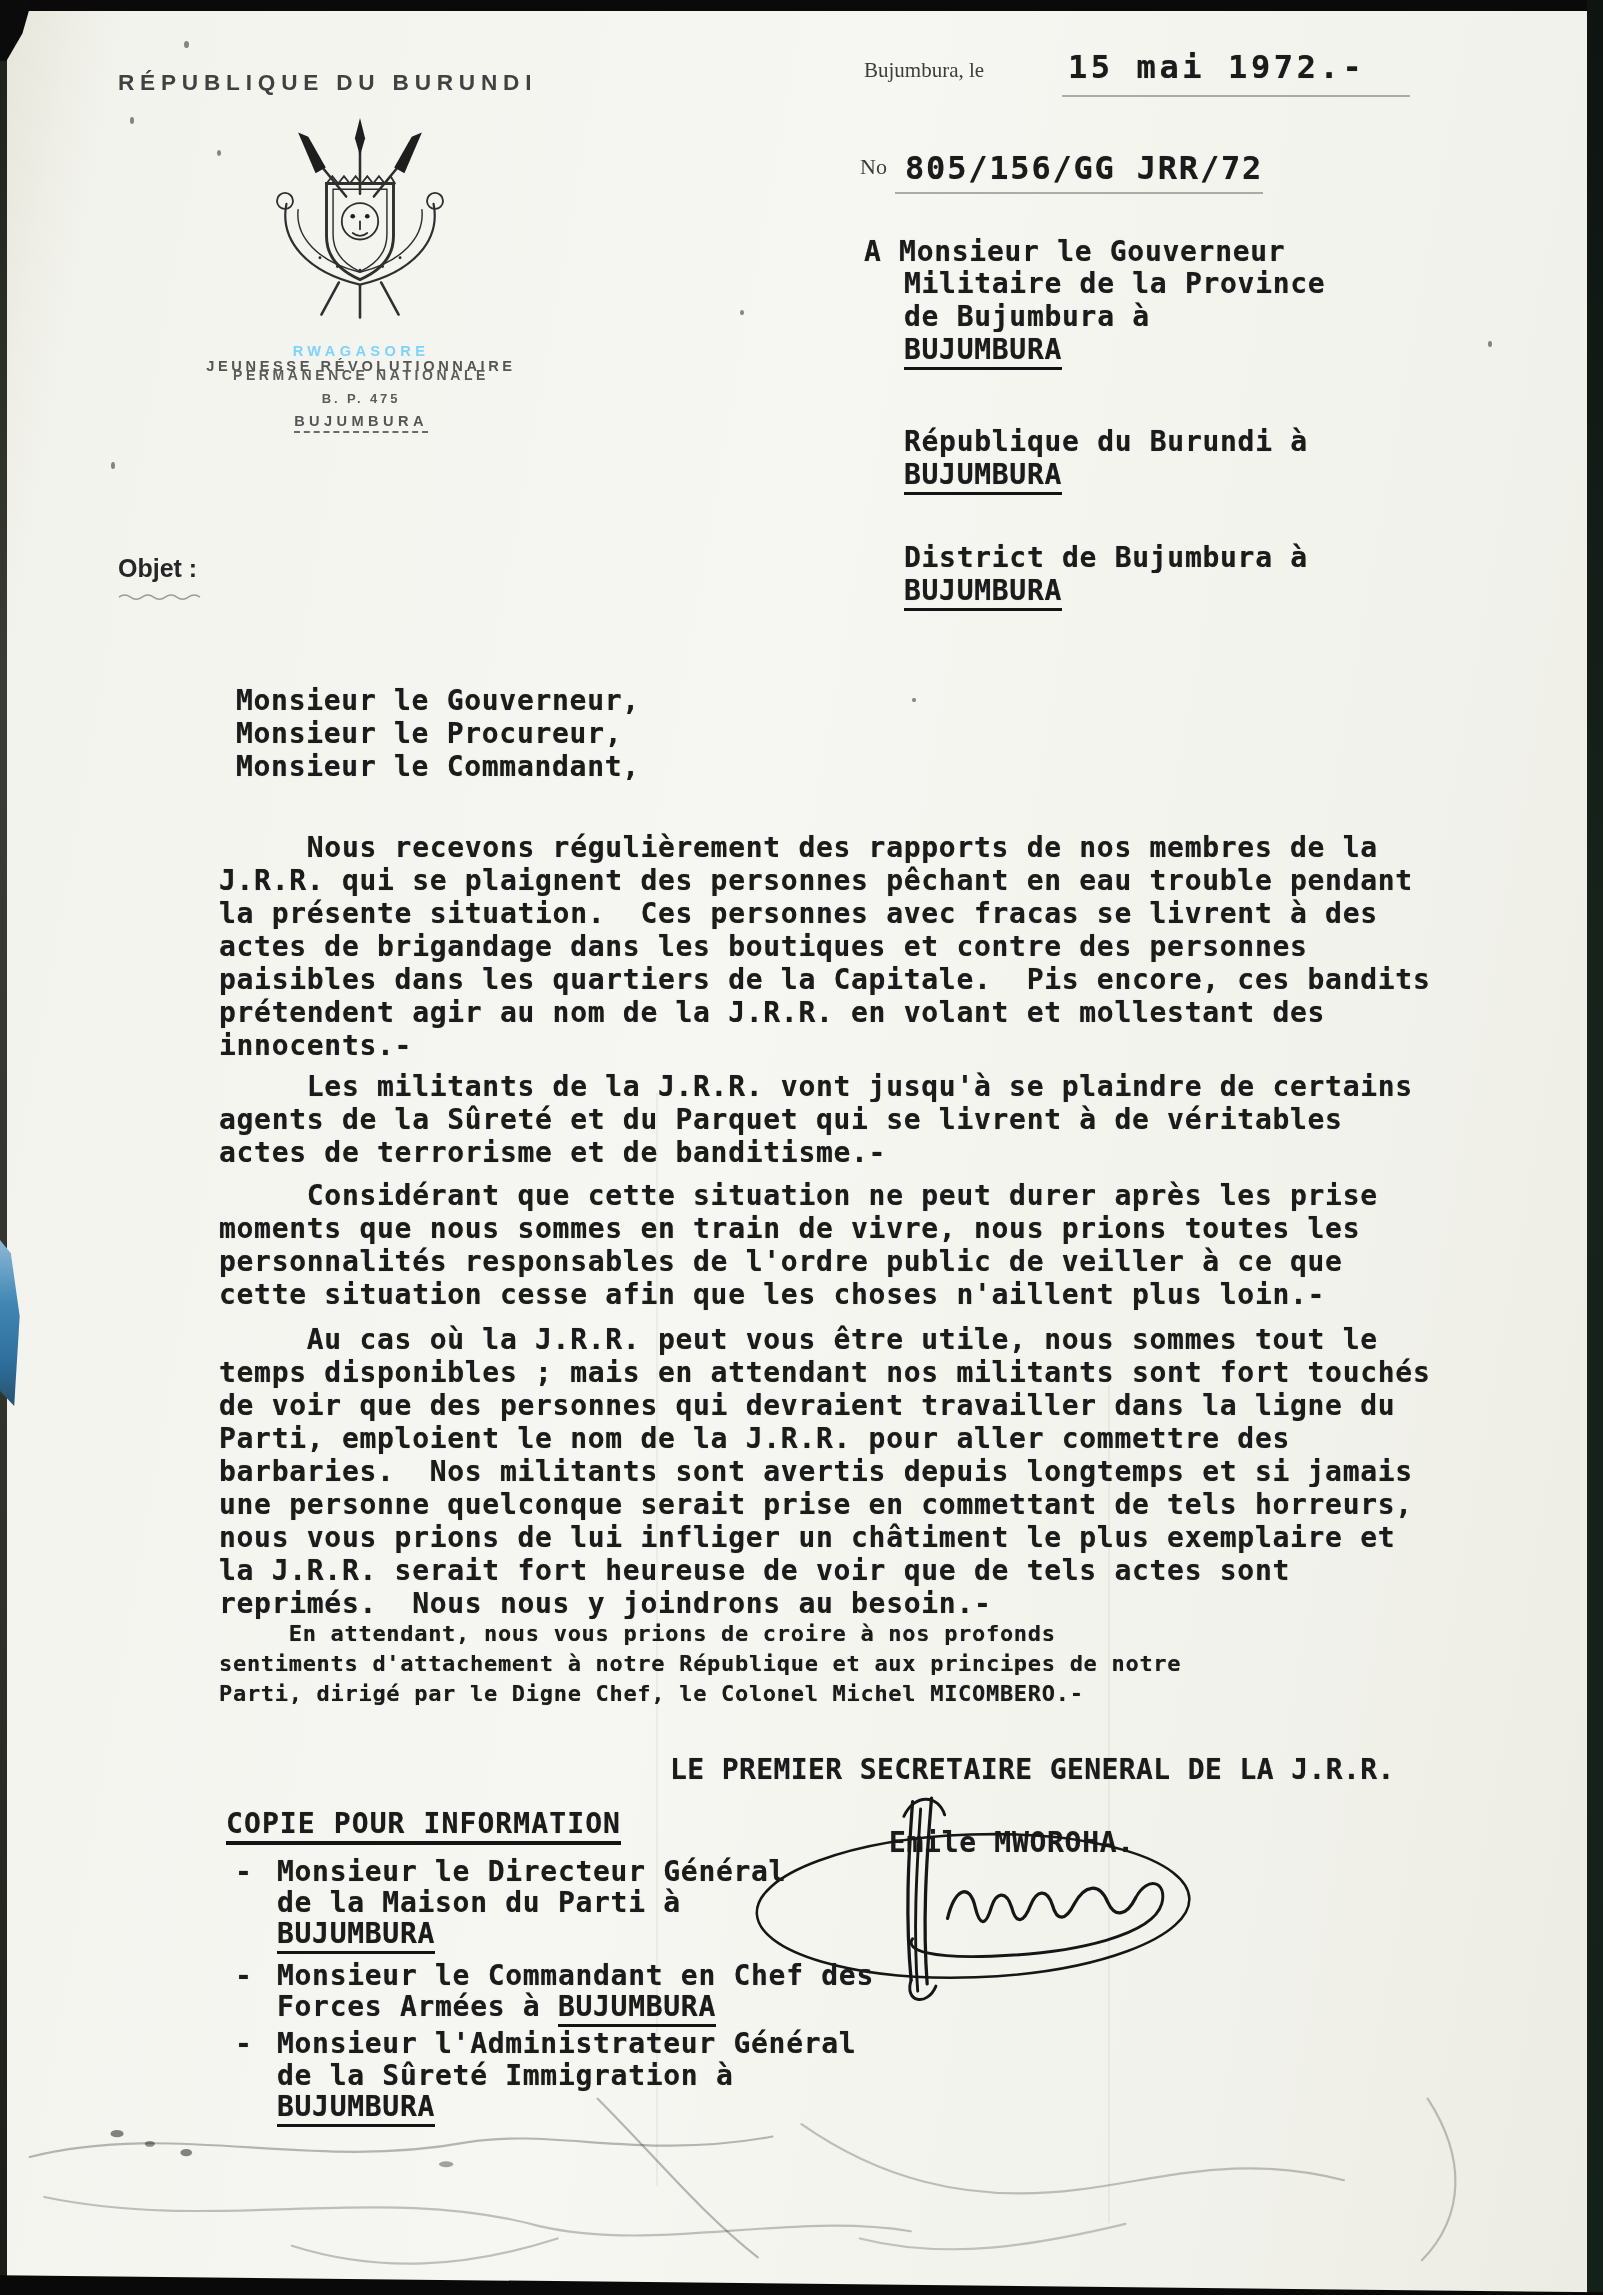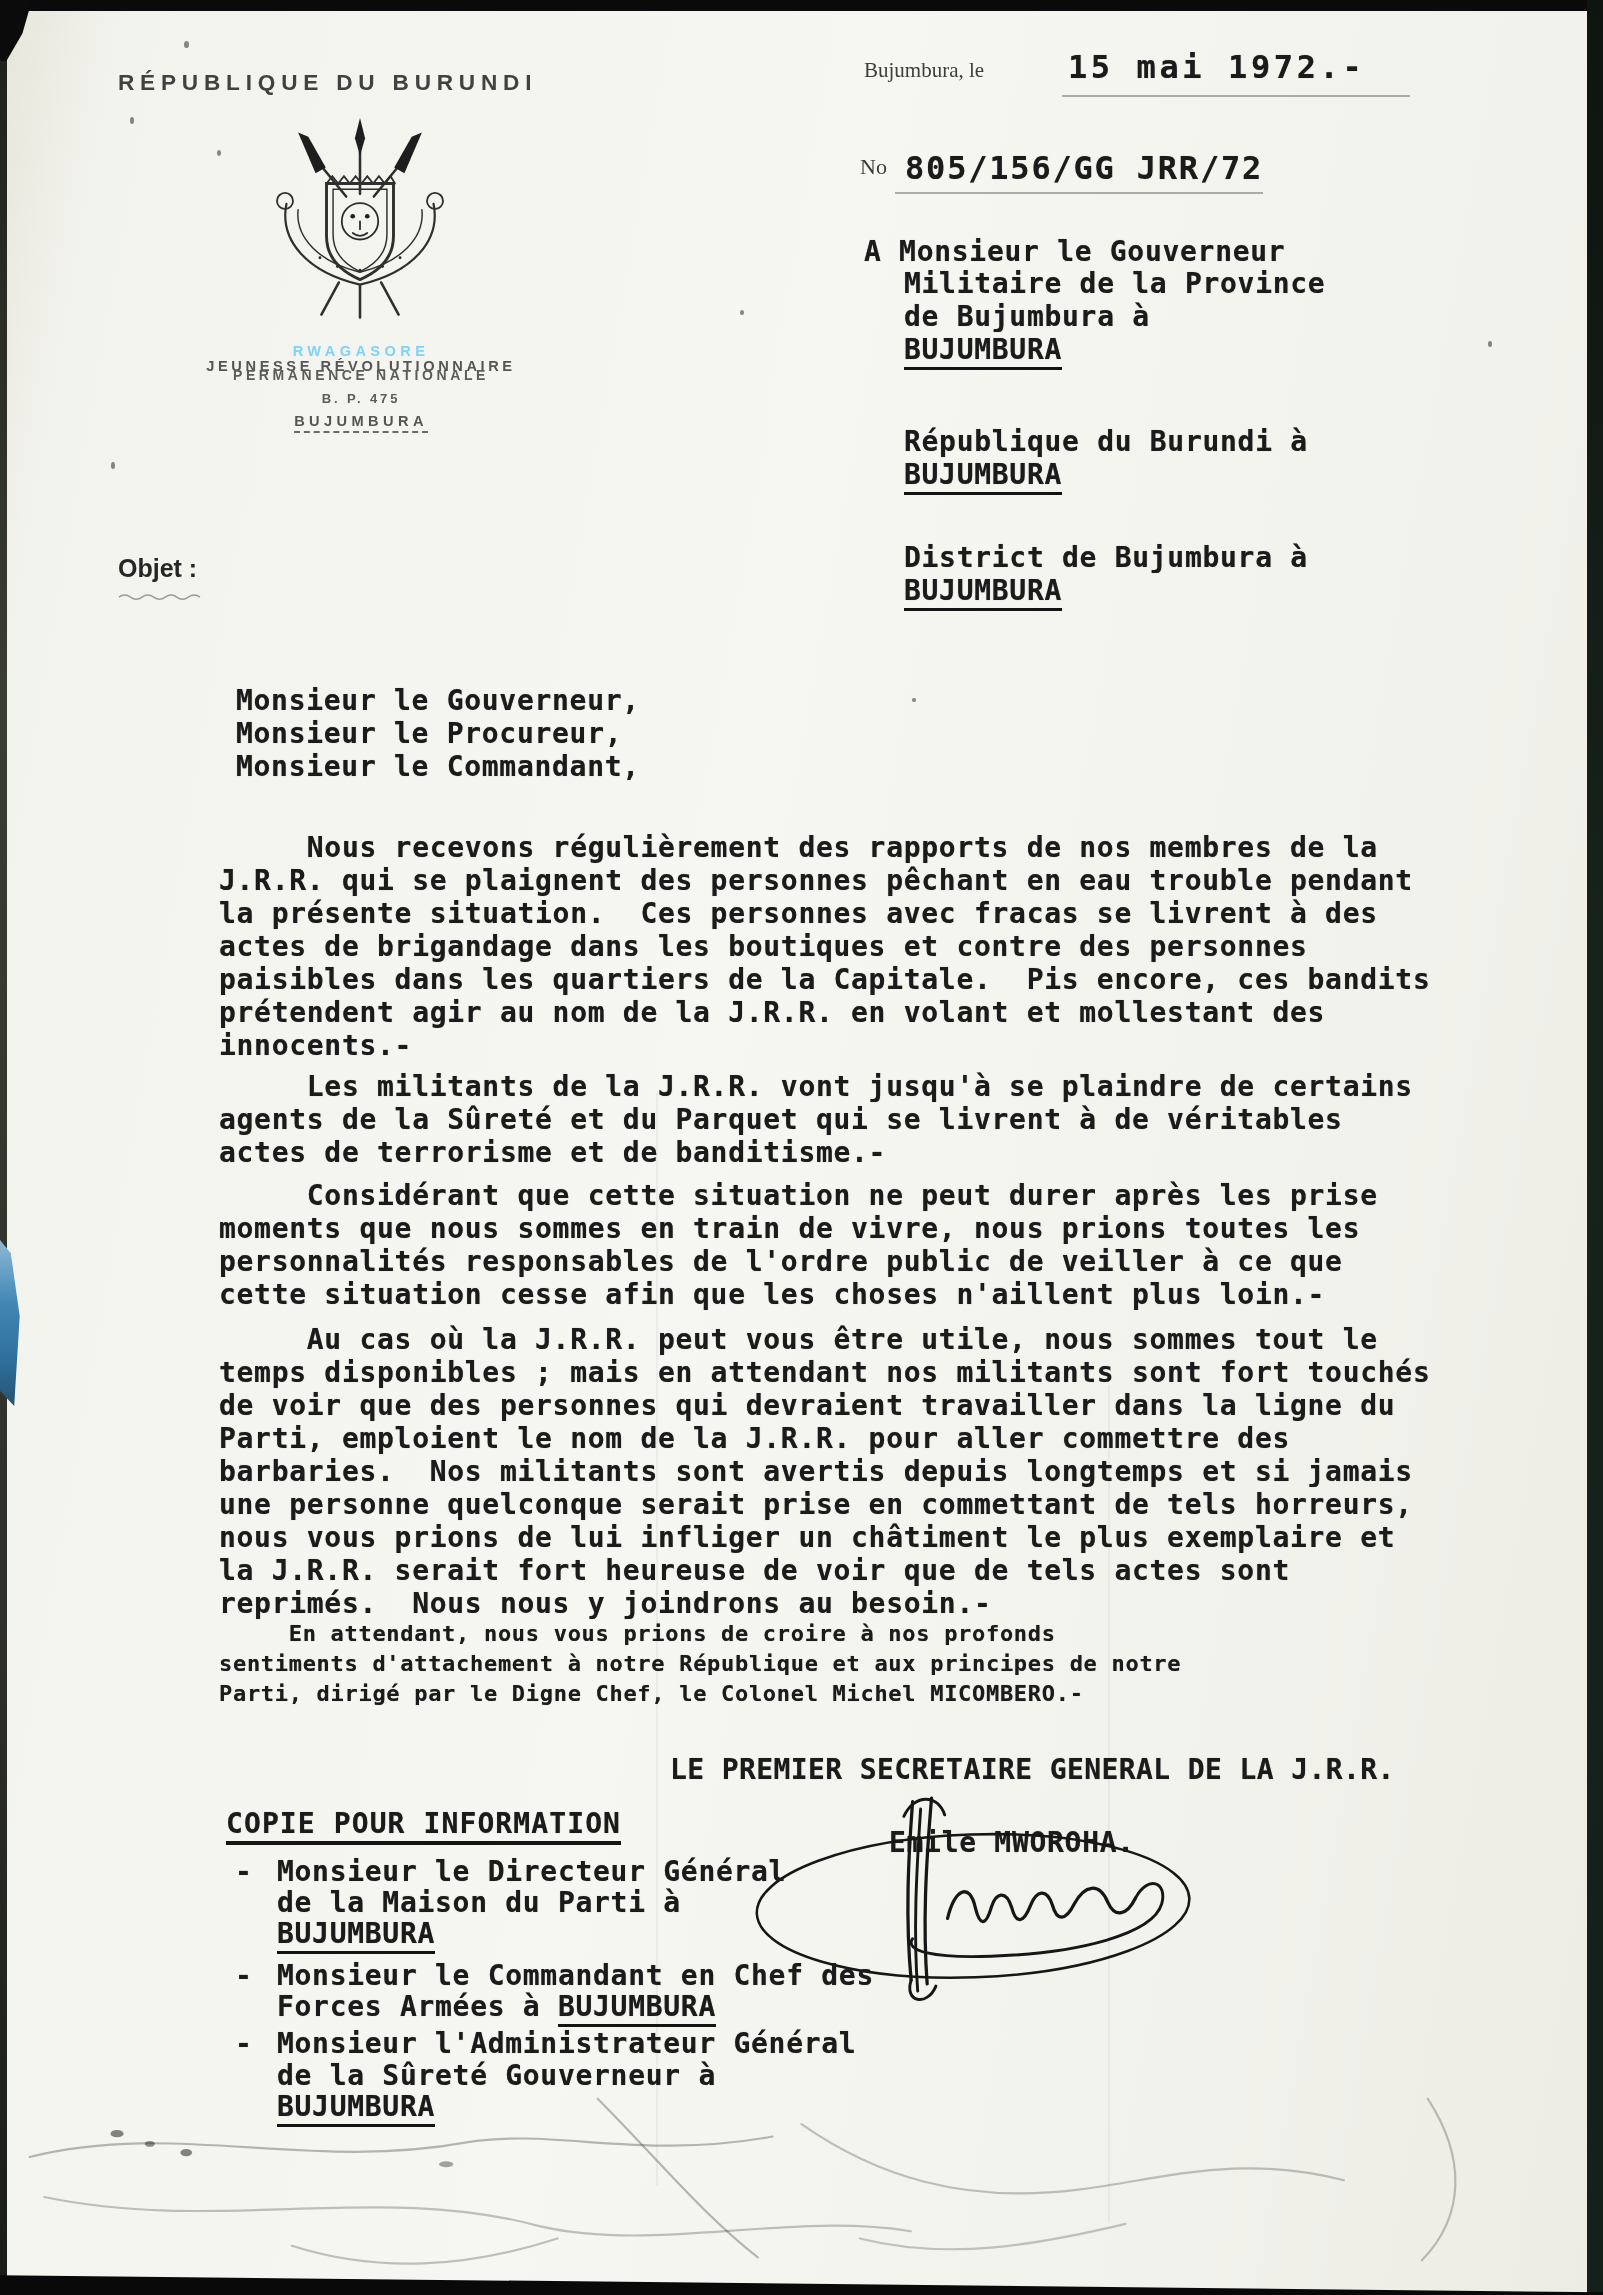--- a/index.html
+++ b/index.html
@@ -175,21 +175,21 @@
   <div class="abs mono t39 und" style="left:277px;top:1917px;">BUJUMBURA</div>
 
   <div class="abs mono t39" style="left:235px;top:1959px;">-</div>
   <div class="abs mono t39" style="left:277px;top:1959px;">Monsieur le Commandant en Chef des</div>
   <div class="abs" style="left:277px;top:1990px;">
     <span class="mono t39">Forces Armées à </span><span class="mono t39 und">BUJUMBURA</span>
   </div>
 
   <div class="abs mono t39" style="left:235px;top:2027px;">-</div>
   <div class="abs mono t39" style="left:277px;top:2027px;">Monsieur l'Administrateur Général</div>
-  <div class="abs mono t39" style="left:277px;top:2059px;">de la Sûreté Gouverneur à</div>
+  <div class="abs mono t39" style="left:277px;top:2059px;">de la Sûreté Immigration à</div>
   <div class="abs mono t39 und" style="left:277px;top:2090px;">BUJUMBURA</div>
 
   <svg class="abs" style="left:0;top:2055px;" width="1603" height="233" viewBox="0 0 2200 320" fill="none" stroke-linecap="round">
     <path d="M40,140 C240,90 420,160 640,120 C760,100 880,145 1060,112" stroke="#3a3a3a" stroke-width="3" opacity="0.35"></path>
     <path d="M60,195 C300,245 520,175 740,235 C900,272 1080,215 1250,242" stroke="#3a3a3a" stroke-width="3" opacity="0.3"></path>
     <path d="M820,60 C900,140 960,215 1040,278" stroke="#3a3a3a" stroke-width="3" opacity="0.35"></path>
     <path d="M1100,95 C1200,165 1320,205 1480,185 C1600,170 1700,135 1845,172" stroke="#3a3a3a" stroke-width="3" opacity="0.3"></path>
     <path d="M1180,252 C1300,282 1420,262 1545,232" stroke="#3a3a3a" stroke-width="3" opacity="0.28"></path>
     <path d="M400,262 C520,300 640,292 765,252" stroke="#3a3a3a" stroke-width="3" opacity="0.3"></path>
     <path d="M1960,60 C2012,140 2012,220 1952,282" stroke="#3a3a3a" stroke-width="3" opacity="0.3"></path>

